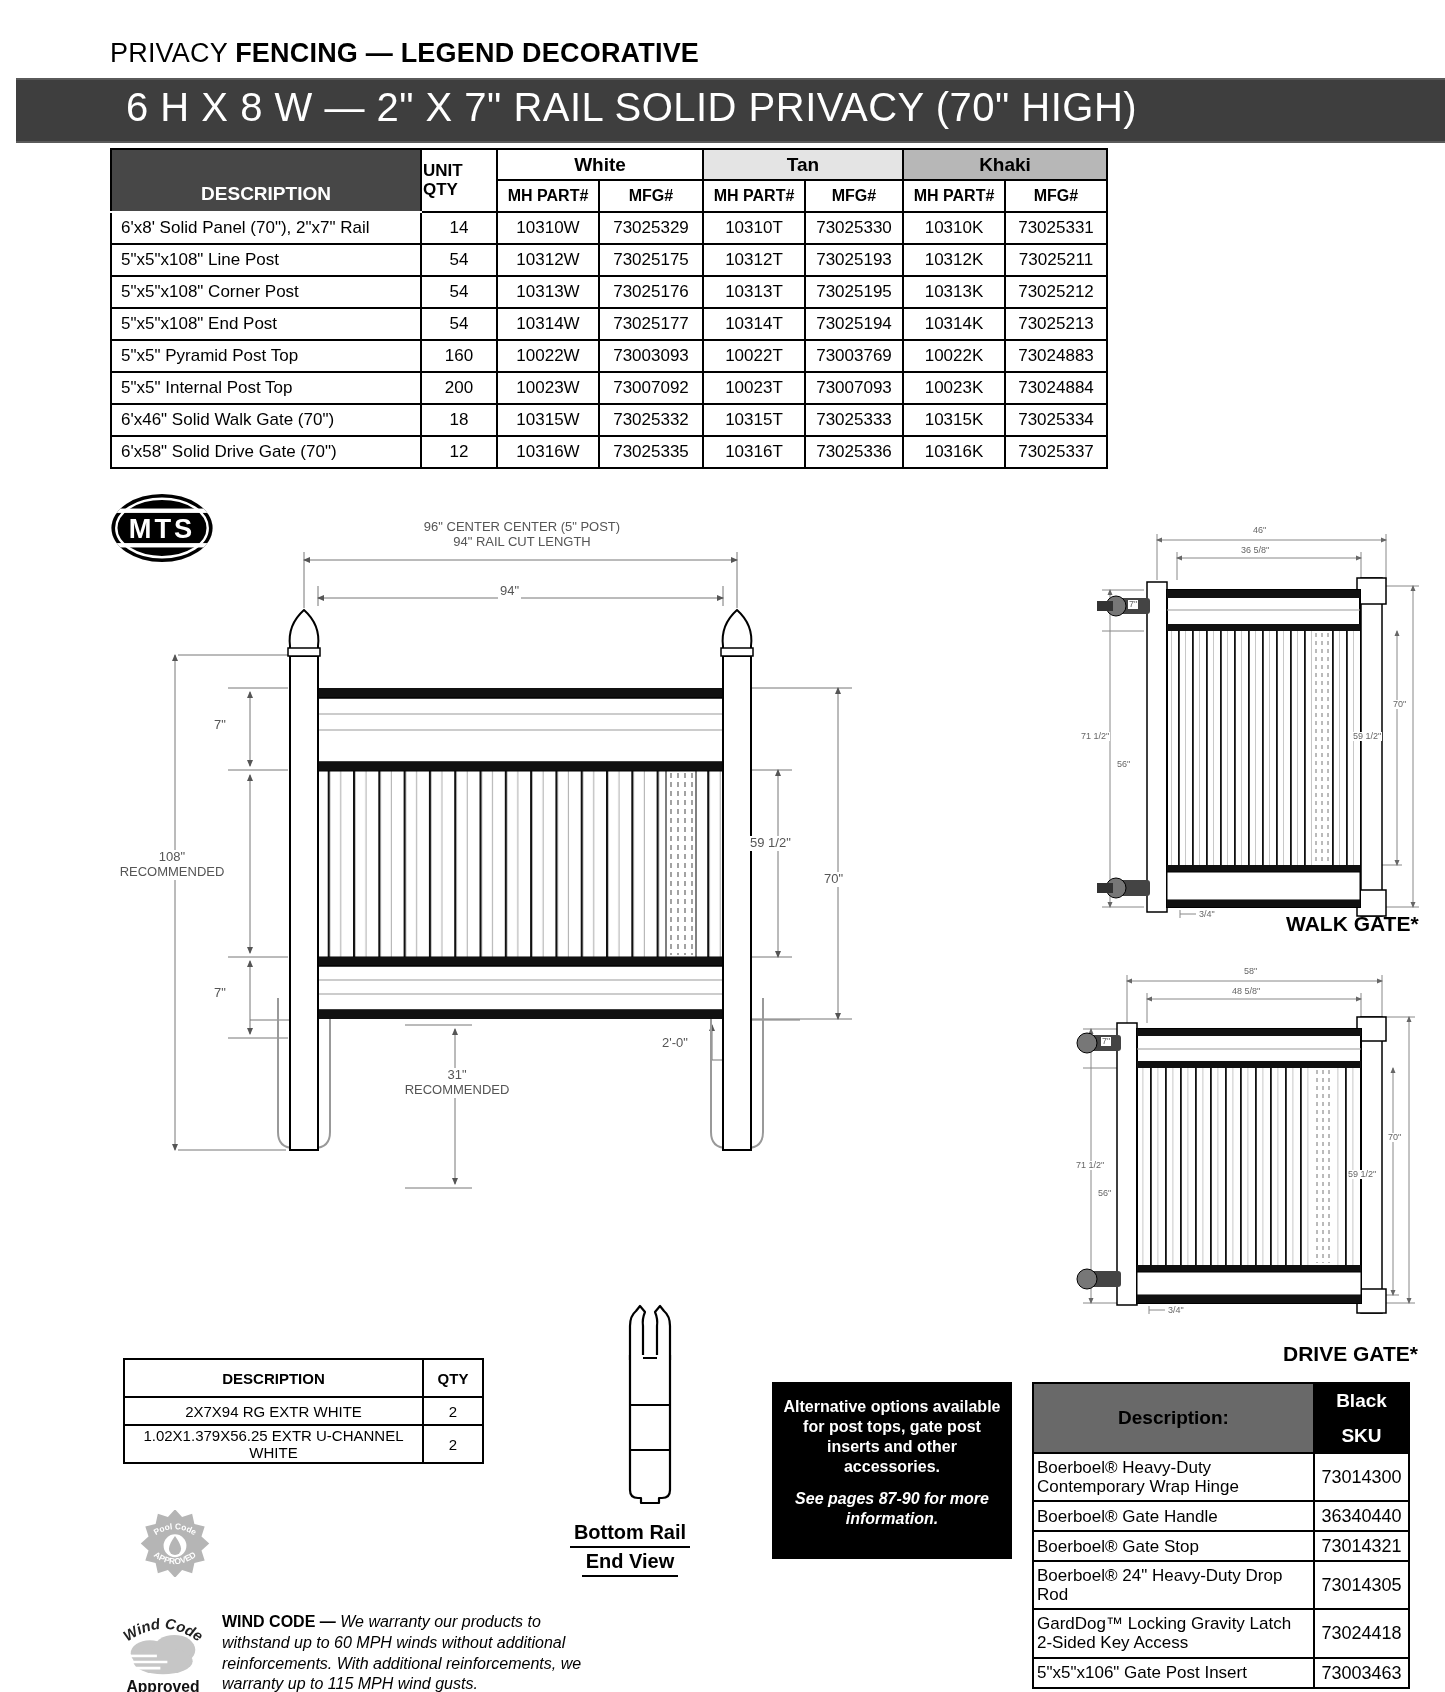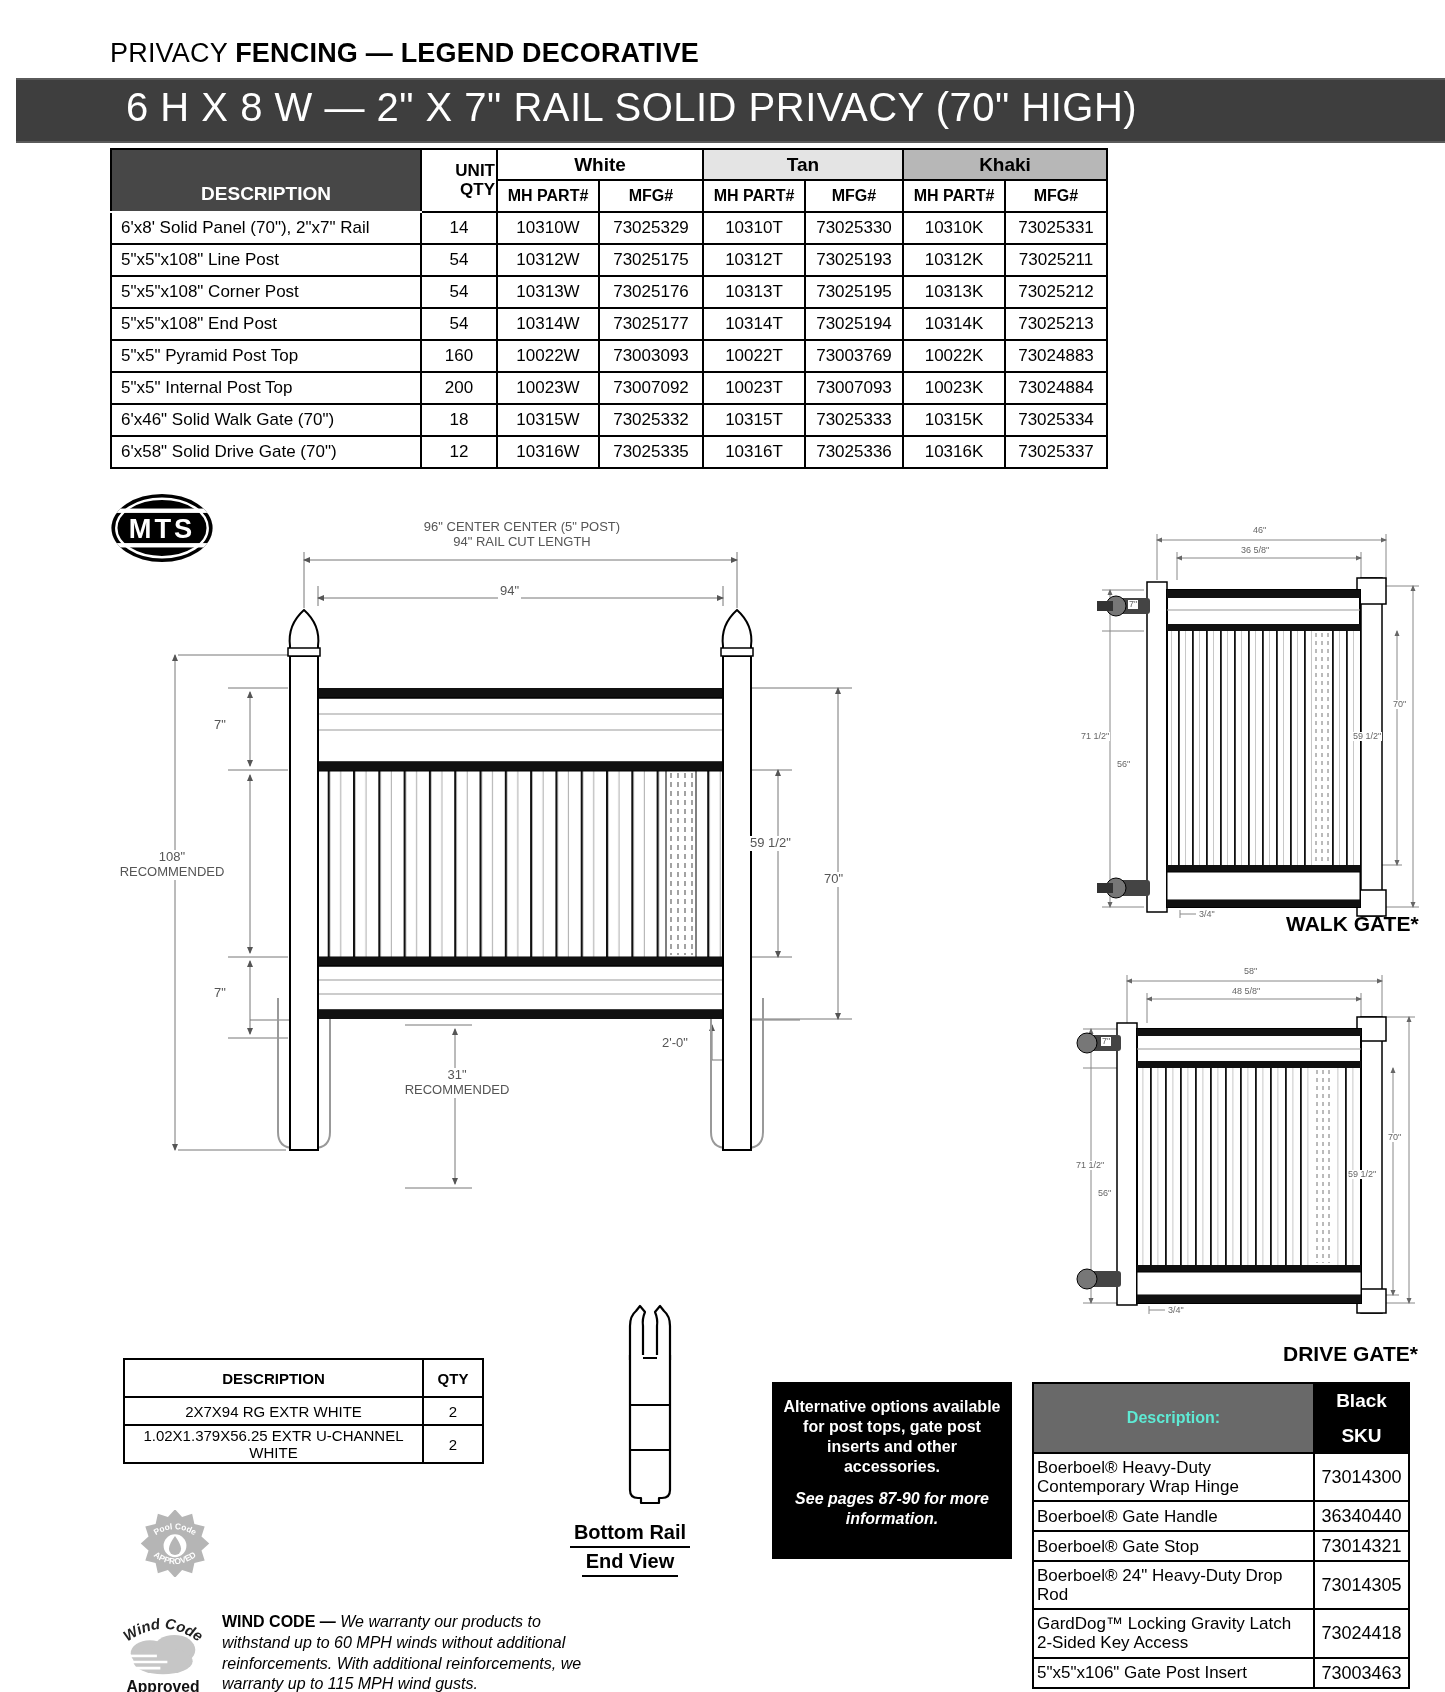--- a/index.html
+++ b/index.html
@@ -12,21 +12,21 @@
   .kicker .lt { font-weight:400; }
   .kicker .bd { font-weight:700; }
   .banner { left:0; top:78px; width:1445px; height:65px; background:#3e3e3e; color:#fff;
             font-size:40px; font-weight:400; line-height:55px; padding-left:110px; box-sizing:border-box;
             border-top:2px solid #5a5a5a; border-bottom:2px solid #5a5a5a; letter-spacing:0.5px;margin-left:16px; }
 
   
   #parts-table { position:absolute; left:110px; top:148px; width:996px; border-collapse:collapse; table-layout:fixed; }
   #parts-table th, #parts-table td { border:2px solid #000; }
   #parts-table .desc-head { background:#474747; color:#fff; font-size:19px; font-weight:700; text-align:center; vertical-align:bottom; padding-bottom:6px; border-bottom:2px solid #fff; }
-  #parts-table .unit-head { background:#fff; font-size:17px; font-weight:700; text-align:right; line-height:1.1; }
+  #parts-table .unit-head { background:#fff; font-size:17px; font-weight:700; text-align:left; line-height:1.1; }
   #parts-table .grp { font-size:19px; font-weight:700; text-align:center; height:27px; }
   #parts-table .grp-white { background:#ffffff; }
   #parts-table .grp-tan { background:#e4e4e4; }
   #parts-table .grp-khaki { background:#b7b7b7; }
   #parts-table .subrow th { background:#fff; font-size:16px; font-weight:700; text-align:center; height:28px; }
   #parts-table tbody td { height:28px; text-align:center; font-size:17px; background:#fff; }
   #parts-table tbody td:first-child { text-align:left; padding-left:9px; }
 
   
   .dim { position:absolute; font-size:13px; color:#555; background:#fff; line-height:1.15; white-space:nowrap; padding:0 2px; }
@@ -51,21 +51,21 @@
 
   
   .alt-box { position:absolute; left:772px; top:1382px; width:240px; height:177px; background:#000; color:#fff;
              text-align:center; box-sizing:border-box; padding:15px 8px 0 8px; }
   .alt-box .l1 { font-size:16px; font-weight:700; line-height:1.25; margin:0; }
   .alt-box .l2 { font-size:16px; font-weight:700; font-style:italic; line-height:1.25; margin:12px 0 0 0; }
 
   
   #hw-table { position:absolute; left:1032px; top:1382px; width:376px; border-collapse:collapse; table-layout:fixed; }
   #hw-table th, #hw-table td { border:2.5px solid #000; }
-  #hw-table .hw-desc { background:#696969; color:#5eead4; font-size:16px; font-weight:700; text-align:center; }
+  #hw-table .hw-desc { background:#696969; color:#000000; font-size:19px; font-weight:700; text-align:center; }
   #hw-table .hw-black, #hw-table .hw-sku { background:#000; color:#fff; font-size:19px; font-weight:700; text-align:center; height:31px; }
   #hw-table tbody td { background:#fff; font-size:17px; padding:4px 3px; line-height:1.12; }
   #hw-table tbody td:first-child { text-align:left; }
   #hw-table tbody td:last-child { text-align:center; font-size:18px; }
 
   svg text { font-family:"Liberation Sans", sans-serif; }
 </style>
 </head>
 <body>
 

